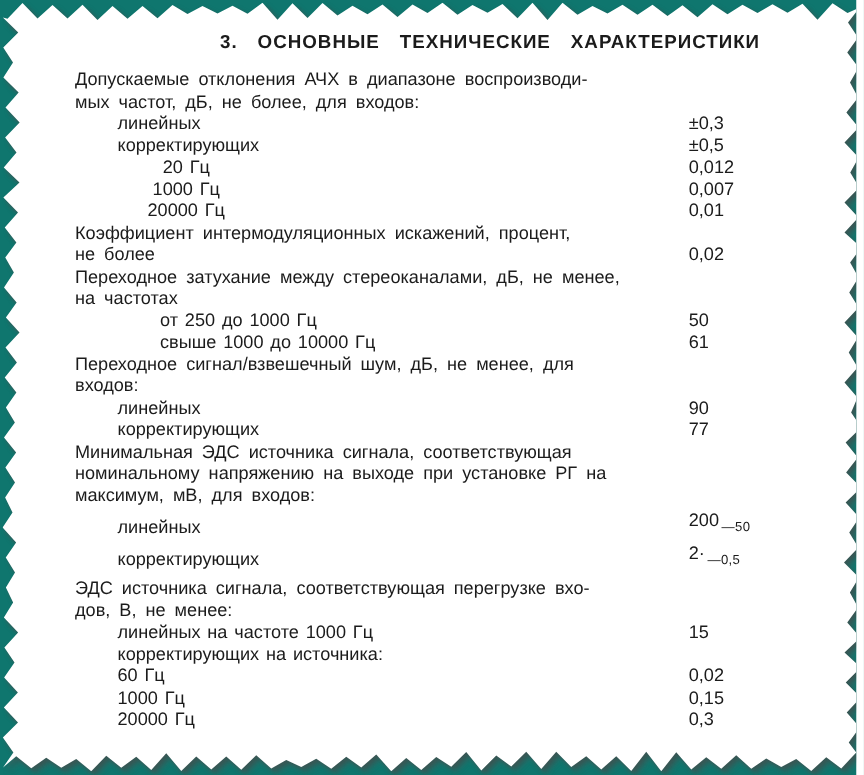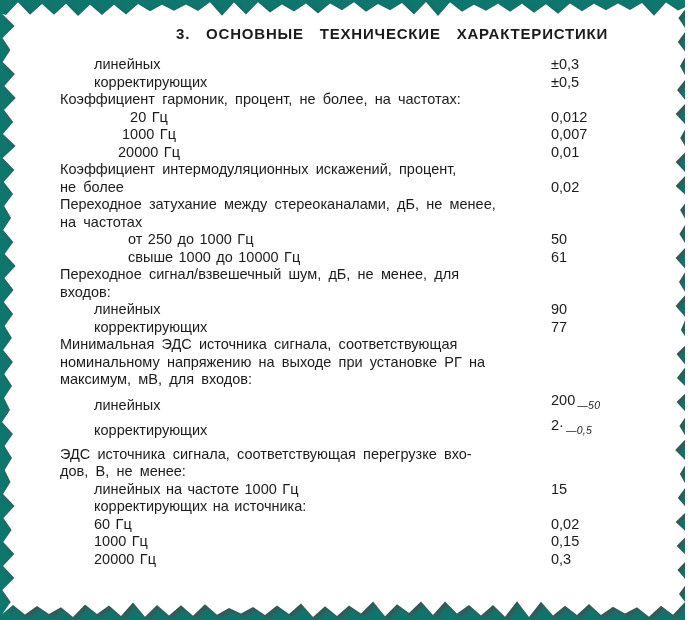--- a/index.html
+++ b/index.html
@@ -10,51 +10,52 @@
   .content{padding:24px 45px 0 60px;}
   .title{font-weight:bold;font-size:15px;line-height:20px;letter-spacing:.8px;word-spacing:11px;
          margin:0 0 12px 116px;white-space:nowrap;}
   .row{display:flex;align-items:flex-end;font-size:14.5px;line-height:17.5px;}
   .lab{flex:1;white-space:pre-line;word-spacing:.1em;}
   .l0 .lab{word-spacing:.22em;}
   .l1 .lab{padding-left:34px;}
   .l2 .lab{padding-left:68px;}
   .freq .lab{flex:0 0 178px;text-align:center;padding-right:0;}
   .val{flex:none;width:97px;margin-left:auto;text-align:left;padding-left:8px;box-sizing:border-box;}
-  .val sub{font-size:10.5px;vertical-align:-4px;margin-left:2px;letter-spacing:.3px;font-style:italic;}
+  .val sub{font-size:10.5px;vertical-align:-4px;margin-left:2px;letter-spacing:.3px;}
   .gap-a{margin-top:3px;margin-bottom:3px;}
   .gap-b{margin-bottom:6px;}
   .gap-c{margin-top:2px;}
 </style>
 </head>
 <body>
 
 <div class="stage">
   <div class="shadow-wrap">
     <div class="paper" id="paper" style="clip-path: polygon(6px 14.9px, 18px 2.3px, 30px 14.8px, 42px 3.9px, 54px 14.7px, 66px 3.7px, 78px 15.9px, 90px 4.8px, 102px 14.9px, 114px 4.8px, 126px 14.5px, 138px 3.9px, 150px 11.2px, 162px 4.8px, 174px 10.7px, 186px 4.5px, 198px 11px, 210px 2.2px, 222px 15.7px, 234px 2.6px, 246px 14.4px, 258px 2.3px, 270px 12.4px, 282px 4.6px, 294px 11.4px, 306px 3.6px, 318px 13.5px, 330px 3.5px, 342px 10.3px, 354px 2.2px, 366px 11.7px, 378px 3.9px, 390px 10.2px, 402px 3.1px, 414px 14.5px, 426px 2.1px, 438px 15.9px, 450px 2.2px, 462px 11.8px, 474px 4.7px, 486px 10.8px, 498px 3.7px, 510px 11.7px, 522px 3.7px, 534px 12.8px, 546px 4.2px, 558px 13.8px, 570px 3.4px, 582px 11.3px, 594px 3.8px, 606px 10.3px, 618px 3.4px, 630px 10.1px, 642px 3px, 654px 15.8px, 666px 2.6px, 678px 10.4px, 687.7px 6px, 678.4px 18px, 686.4px 30px, 677.8px 42px, 686.8px 54px, 680px 66px, 686.5px 78px, 677.1px 90px, 686.9px 102px, 675.6px 114px, 687px 126px, 680.2px 138px, 687.4px 150px, 675.6px 162px, 686.8px 174px, 675.6px 186px, 689px 198px, 680.1px 210px, 686.9px 222px, 679.4px 234px, 686.9px 246px, 675.6px 258px, 686.4px 270px, 679px 282px, 686.2px 294px, 675.6px 306px, 686px 318px, 680.9px 330px, 688.9px 342px, 676.5px 354px, 686.2px 366px, 676.9px 378px, 688.9px 390px, 676.5px 402px, 687.5px 414px, 679.4px 426px, 686.7px 438px, 675.2px 450px, 687.1px 462px, 679.9px 474px, 686.5px 486px, 677.8px 498px, 688.3px 510px, 675.6px 522px, 688.6px 534px, 676.6px 546px, 688.7px 558px, 677.4px 570px, 687.8px 582px, 679px 594px, 688px 606px, 685px 602px, 673px 614.8px, 661px 605.7px, 649px 616.7px, 637px 607.2px, 625px 613.5px, 613px 606.8px, 601px 614.9px, 589px 604.1px, 577px 614.9px, 565px 605.8px, 553px 615.5px, 541px 601.7px, 529px 616.9px, 517px 601.3px, 505px 616.8px, 493px 605px, 481px 615.5px, 469px 605px, 457px 613.6px, 445px 601.4px, 433px 615.1px, 421px 601.4px, 409px 613.1px, 397px 604.3px, 385px 616.3px, 373px 601.6px, 361px 613.4px, 349px 605.5px, 337px 615.9px, 325px 606.3px, 313px 616.9px, 301px 603.6px, 289px 613.9px, 277px 605.4px, 265px 614.9px, 253px 607px, 241px 613.5px, 229px 607.9px, 217px 614.8px, 205px 604.2px, 193px 615.8px, 181px 605.2px, 169px 615.6px, 157px 605.1px, 145px 616.8px, 133px 602.6px, 121px 615.9px, 109px 605.4px, 97px 614.1px, 85px 604.6px, 73px 617px, 61px 607.2px, 49px 614.1px, 37px 606.1px, 25px 614.5px, 13px 604.9px, 2.4px 614px, 10.7px 602px, 2.3px 590px, 14.4px 578px, 3.1px 566px, 14.3px 554px, 3.3px 542px, 11.6px 530px, 3.5px 518px, 14.5px 506px, 3.1px 494px, 10.5px 482px, 4.7px 470px, 12px 458px, 4.6px 446px, 12.9px 434px, 2.1px 422px, 10px 410px, 4.1px 398px, 12px 386px, 4.3px 374px, 12.9px 362px, 3.2px 350px, 11.9px 338px, 4.7px 326px, 13.1px 314px, 3.8px 302px, 13.5px 290px, 4.4px 278px, 15.6px 266px, 4.7px 254px, 13.3px 242px, 3.2px 230px, 11.1px 218px, 4.2px 206px, 13.1px 194px, 3.8px 182px, 14.4px 170px, 2.7px 158px, 15.6px 146px, 3px 134px, 13.2px 122px, 4.1px 110px, 15.7px 98px, 4.4px 86px, 14.9px 74px, 2.7px 62px, 10.4px 50px, 2.6px 38px, 14.6px 26px, 2.3px 14px);">
       <div class="content">
 
         <div class="title">3. ОСНОВНЫЕ ТЕХНИЧЕСКИЕ ХАРАКТЕРИСТИКИ</div>
 
 
+        <div class="row l0">
+          <div class="lab">Допускаемые отклонения АЧХ в диапазоне воспроизводи-
+мых частот, дБ, не более, для входов:</div>
+          <div class="val"></div>
+        </div>
 
         <div class="row l1">
           <div class="lab">линейных</div>
           <div class="val">±0,3</div>
         </div>
 
         <div class="row l1">
           <div class="lab">корректирующих</div>
           <div class="val">±0,5</div>
         </div>
 
-        <div class="row l0">
-          <div class="lab">Коэффициент гармоник, процент, не более, на частотах:</div>
-          <div class="val"></div>
-        </div>
 
         <div class="row freq">
           <div class="lab">20 Гц</div>
           <div class="val">0,012</div>
         </div>
 
         <div class="row freq">
           <div class="lab">1000 Гц</div>
           <div class="val">0,007</div>
         </div>

